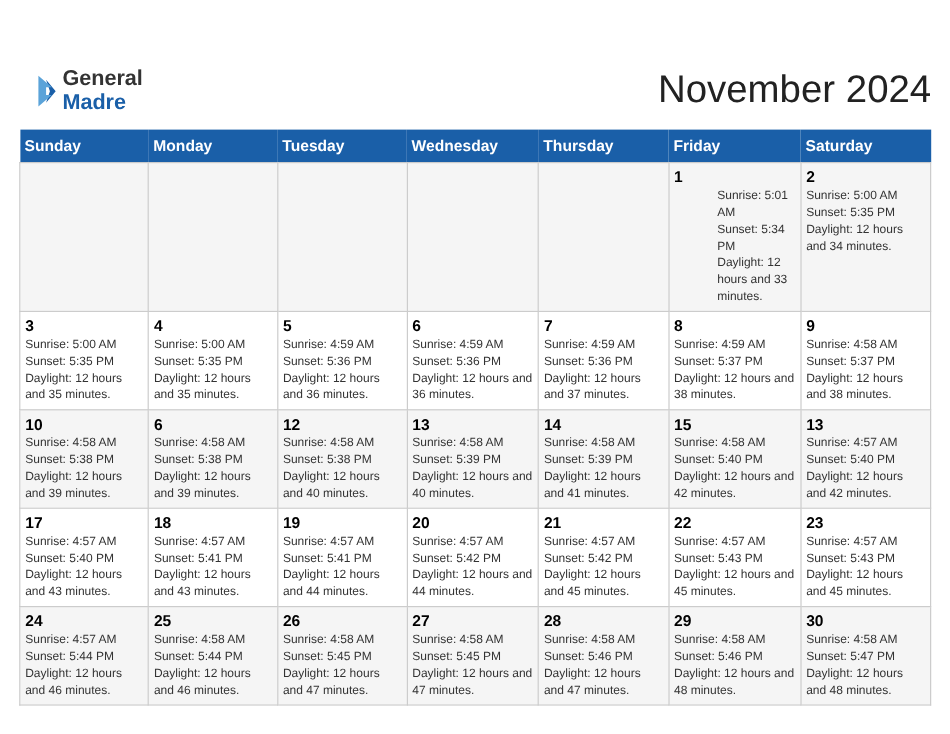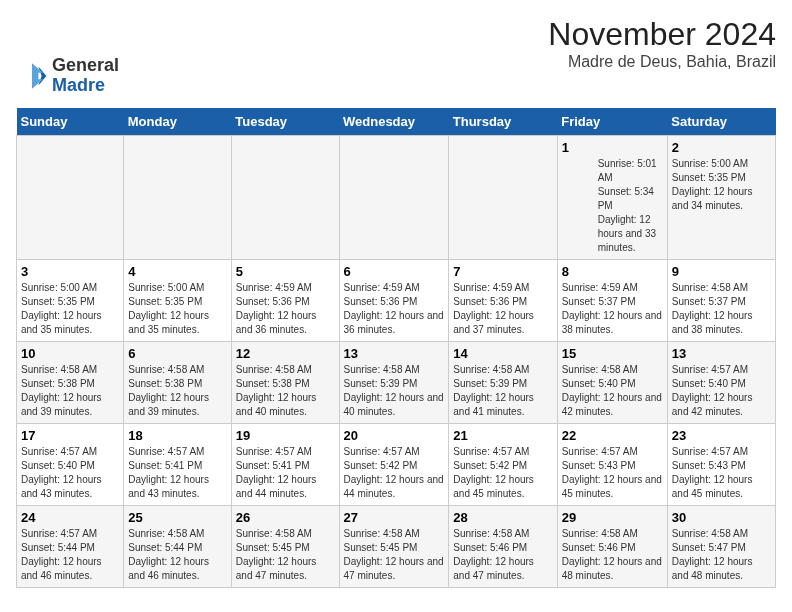--- a/index.html
+++ b/index.html
@@ -33,20 +33,21 @@
       width: 32px;
       height: 32px;
     }
     .title-area {
       text-align: right;
     }
     .month-title {
       font-size: 32px;
       font-weight: normal;
       color: #222;
+      margin-top: 40px;
     }
     .subtitle {
       font-size: 16px;
       color: #444;
     }
     table {
       width: 100%;
       border-collapse: collapse;
       font-size: 11px;
       padding-left: 41px;
@@ -97,21 +98,20 @@
       <polygon points="28,8 38,20 28,32 32,20" fill="#1a5fa8"></polygon>
       <polygon points="20,4 34,16 28,16 28,24 34,24 20,36 20,4" fill="#5ba3d9"></polygon>
     </svg>
     <div class="logo-text">
       <div class="logo-general">General</div>
       <div class="logo-blue">Madre</div>
     </div>
   </div>
   <div class="title-area">
     <div class="month-title">November 2024</div>
-    <div class="subtitle">Madre de Deus, Bahia, Brazil</div>
   </div>
 </div>
 
 <table>
   <thead>
     <tr id="weekday-header">
         <th>Sunday</th>
         <th>Monday</th>
         <th>Tuesday</th>
         <th>Wednesday</th>

